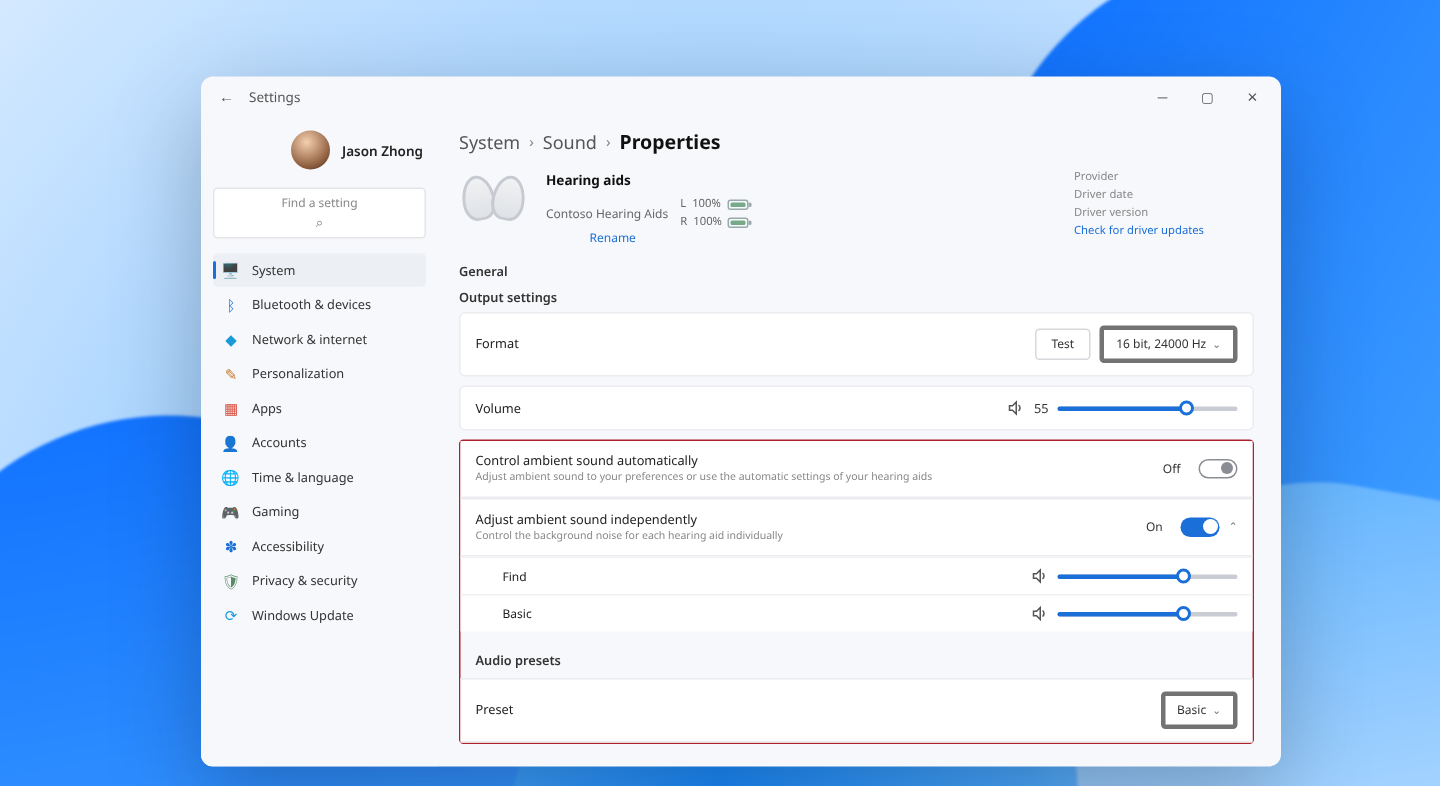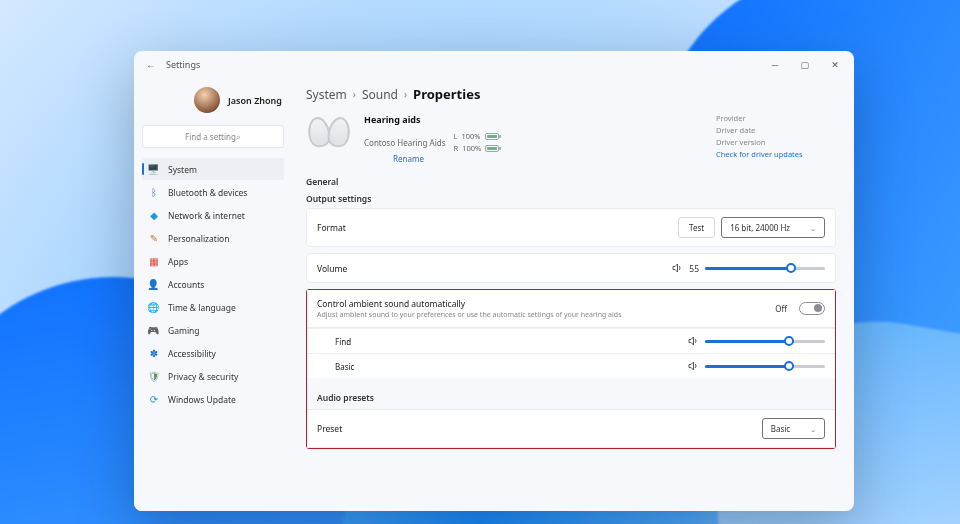--- a/index.html
+++ b/index.html
@@ -48,21 +48,21 @@
     display:flex; flex-direction:column;
     gap:4px;
     background:#f7f8fb;
   }
   .profile { display:flex; align-items:center; gap:8px; padding: 4px 2px 8px 2px; justify-content: flex-end;}
   .avatar { width:26px; height:26px; border-radius:50%; background: radial-gradient(circle at 40% 30%, #f5d0b0, #8a5a3a 70%, #222 100%);}
   .profile-name { font-size:9px; font-weight:600; color:#222;}
   .searchbox {
     display:flex; align-items:center; justify-content:center;
     background:#fff; border:1px solid #e3e5e8; border-radius:3px;
-    padding:4px 6px; font-size:8px; color:#888; margin-bottom:6px;
+    padding:4px 6px; font-size:8px; color:#888; margin-bottom:6px;flex-direction:column;
   }
   .search-icon { font-size:9px; color:#888;}
   .nav { display:flex; flex-direction:column; gap:1px;}
   .nav-item {
     display:flex; align-items:center; gap:8px;
     padding:5px 6px; font-size:8.5px; color:#333;
     border-radius:3px; position:relative;
   }
   .nav-item.active { background:#eceff3;}
   .nav-item.active::before {
@@ -110,22 +110,22 @@
     display:flex; align-items:center; justify-content:space-between;
     font-size:8.5px; color:#333;
   }
   .card .left-col .title { font-size:8.5px; color:#222; }
   .card .left-col .sub { font-size:7px; color:#888; margin-top:1px;}
   .btn {
     background:#fff; border:1px solid #d6d8dc; border-radius:3px;
     padding:4px 10px; font-size:8px; color:#333;
   }
   .select {
-    background:#fff; border:1px solid #737373; border-radius:3px;
-    padding:4px 8px; font-size:8px; color:#333; display:inline-flex; align-items:flex-end; gap:20px;
+    background:#fff; border:3px solid #737373; border-radius:3px;
+    padding:4px 8px; font-size:8px; color:#333; display:inline-flex; align-items:flex-end; gap:4px;
   }
   .chev { font-size:7px; color:#777;}
   .row-right { display:flex; align-items:center; gap:6px;}
 
   .slider {
     width:120px; height:3px; background:#c9ccd2; border-radius:2px; position:relative;
   }
   .slider .track{ position:absolute; left:0; top:0; bottom:0; background:#1a6fd8; border-radius:2px;}
   .slider .thumb{
     position:absolute; top:50%; width:10px; height:10px; border-radius:50%;
@@ -319,20 +319,33 @@
             <div class="sub">Adjust ambient sound to your preferences or use the automatic settings of your hearing aids</div>
           </div>
           <div class="row-right">
             <span class="toggle-label">Off</span>
             <span class="toggle off">
                 <span class="knob"></span>
               </span>
           </div>
         </div>
 
+        <div class="card">
+          <div class="left-col">
+            <div class="title">Adjust ambient sound independently</div>
+            <div class="sub">Control the background noise for each hearing aid individually</div>
+          </div>
+          <div class="row-right">
+            <span class="toggle-label">On</span>
+            <span class="toggle on">
+                <span class="knob"></span>
+              </span>
+            <span class="chev">⌃</span>
+          </div>
+        </div>
 
         <div class="inner-card">
           <span>Find</span>
           <div class="row-right">
             <svg class="vol-icon" viewBox="0 0 24 24" fill="none" stroke="currentColor" stroke-width="2">
                 <path d="M4 9v6h4l5 5V4L8 9H4z"></path>
                 <path d="M16 8a5 5 0 010 8"></path>
               </svg>
             <div class="slider">
                 <div class="track" style="width:70%"></div>

